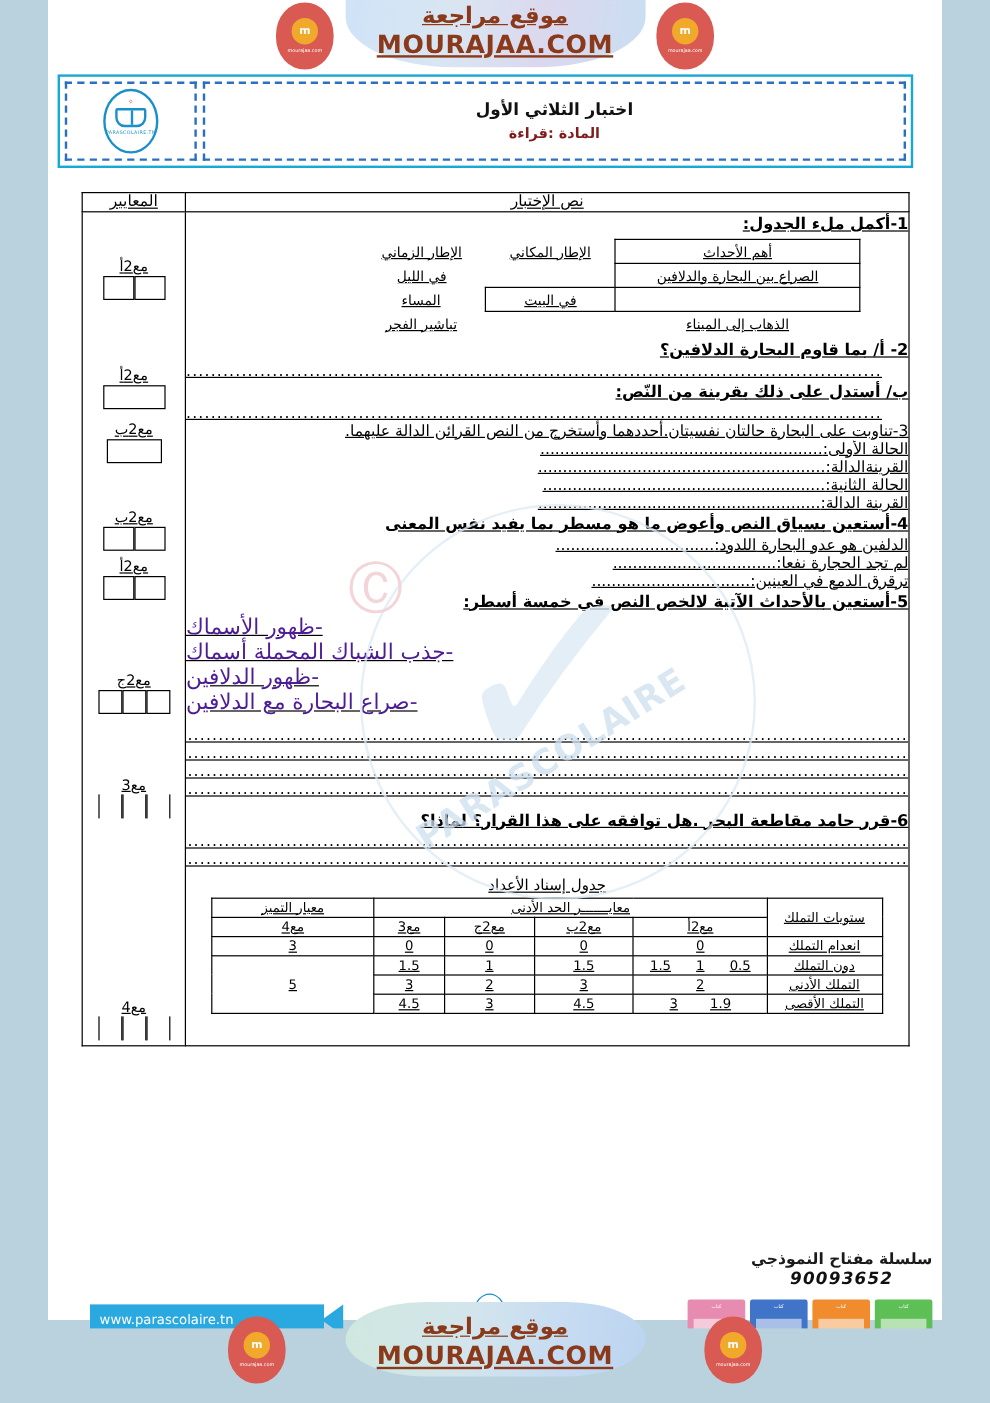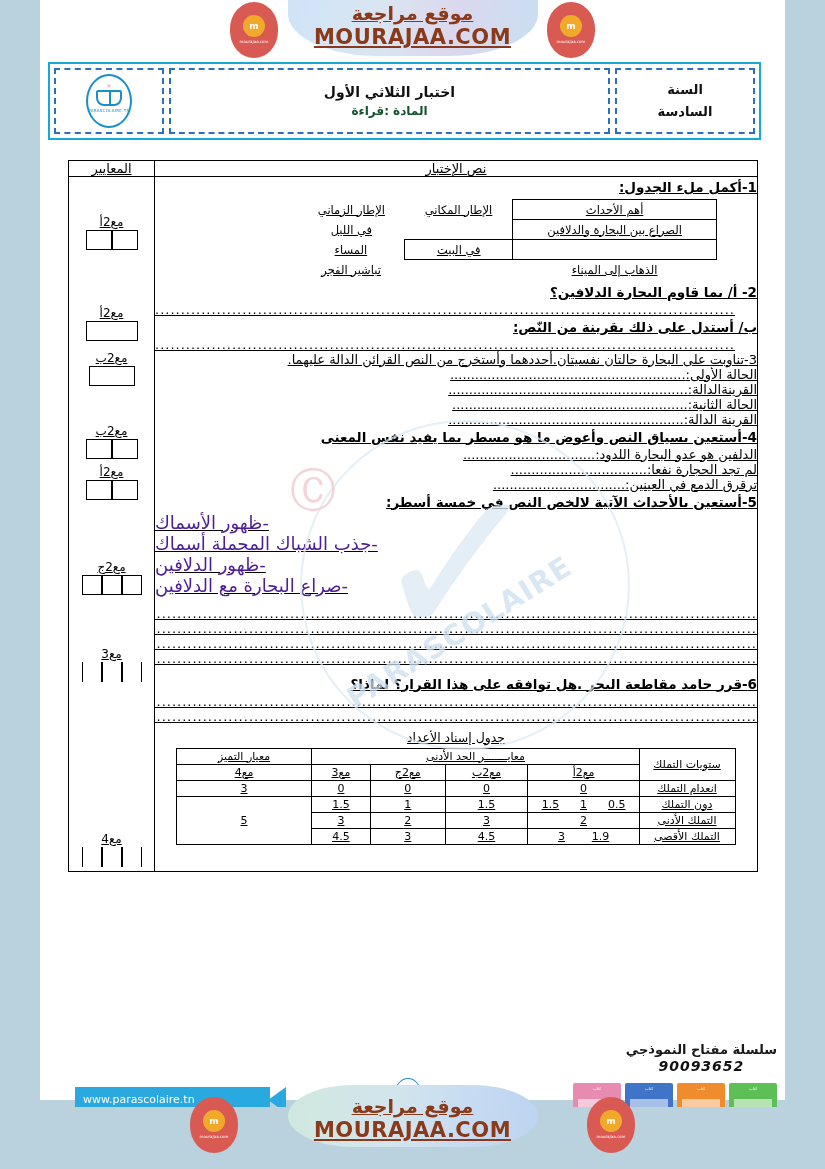--- a/index.html
+++ b/index.html
@@ -63,21 +63,21 @@
     display: flex; flex-direction: row-reverse; align-items: stretch;
     padding: 4px; gap: 5px;
   }
   .hb-cell { border: 2px dashed #2c6fbf; display: flex; flex-direction: column;
              align-items: center; justify-content: center; direction: rtl; }
   .hb-year { width: 140px; }
   .hb-mid { flex: 1; }
   .hb-logo { width: 110px; }
   .hb-year div { font-size: 13px; font-weight: bold; color: #111; line-height: 1.7; }
   .hb-title { font-size: 14px; font-weight: bold; color: #111; }
-  .hb-sub { font-size: 12px; font-weight: bold; color: #14532d; margin-top: 4px; }
+  .hb-sub { font-size: 12px; font-weight: bold; color: #7f1d1d; margin-top: 4px; }
   .logo-circle {
     width: 46px; height: 54px; border: 2px solid #1b8fc9; border-radius: 50%;
     display: flex; flex-direction: column; align-items: center; justify-content: center;
     position: relative;
   }
   .logo-book { width: 26px; height: 16px; border: 2px solid #1b8fc9; border-radius: 2px 2px 8px 8px;
                position: relative; }
   .logo-book::after { content:""; position:absolute; left:50%; top:0; width:1.6px; height:100%; background:#1b8fc9; }
   .logo-cap { position:absolute; top:6px; font-size:6px; color:#d5334a; }
   .logo-txt { font-size: 4px; color: #1b8fc9; letter-spacing: .3px; margin-top: 2px; }
@@ -198,24 +198,20 @@
       <div class="badge-dot">m</div>
       <div class="badge-cap">mourajaa.com</div>
     </div>
     <div class="badge right">
       <div class="badge-dot">m</div>
       <div class="badge-cap">mourajaa.com</div>
     </div>
   </div>
 
   <div class="header-box">
-    <div class="hb-cell hb-year">
-      <div>السنة</div>
-      <div>السادسة</div>
-    </div>
     <div class="hb-cell hb-mid">
       <div class="hb-title">اختبار الثلاثي الأول</div>
       <div class="hb-sub">المادة :قراءة</div>
     </div>
     <div class="hb-cell hb-logo">
       <div class="logo-circle">
         <div class="logo-cap">✧</div>
         <div class="logo-book"></div>
         <div class="logo-txt">PARASCOLAIRE.TN</div>
       </div>

